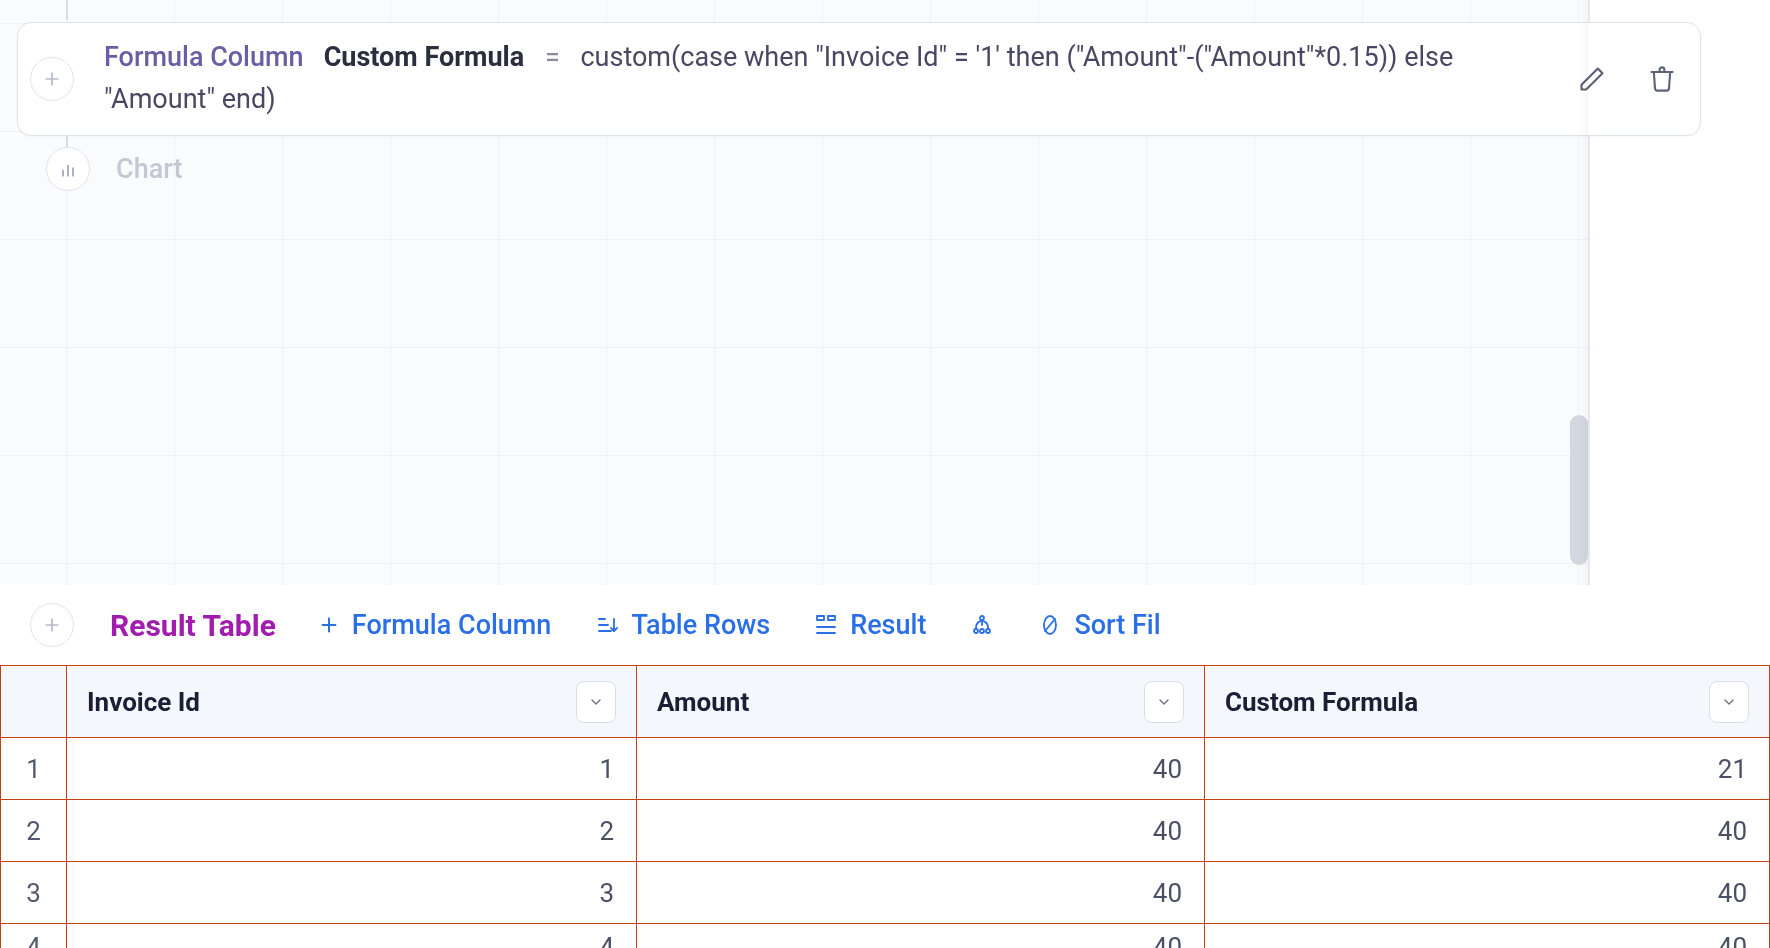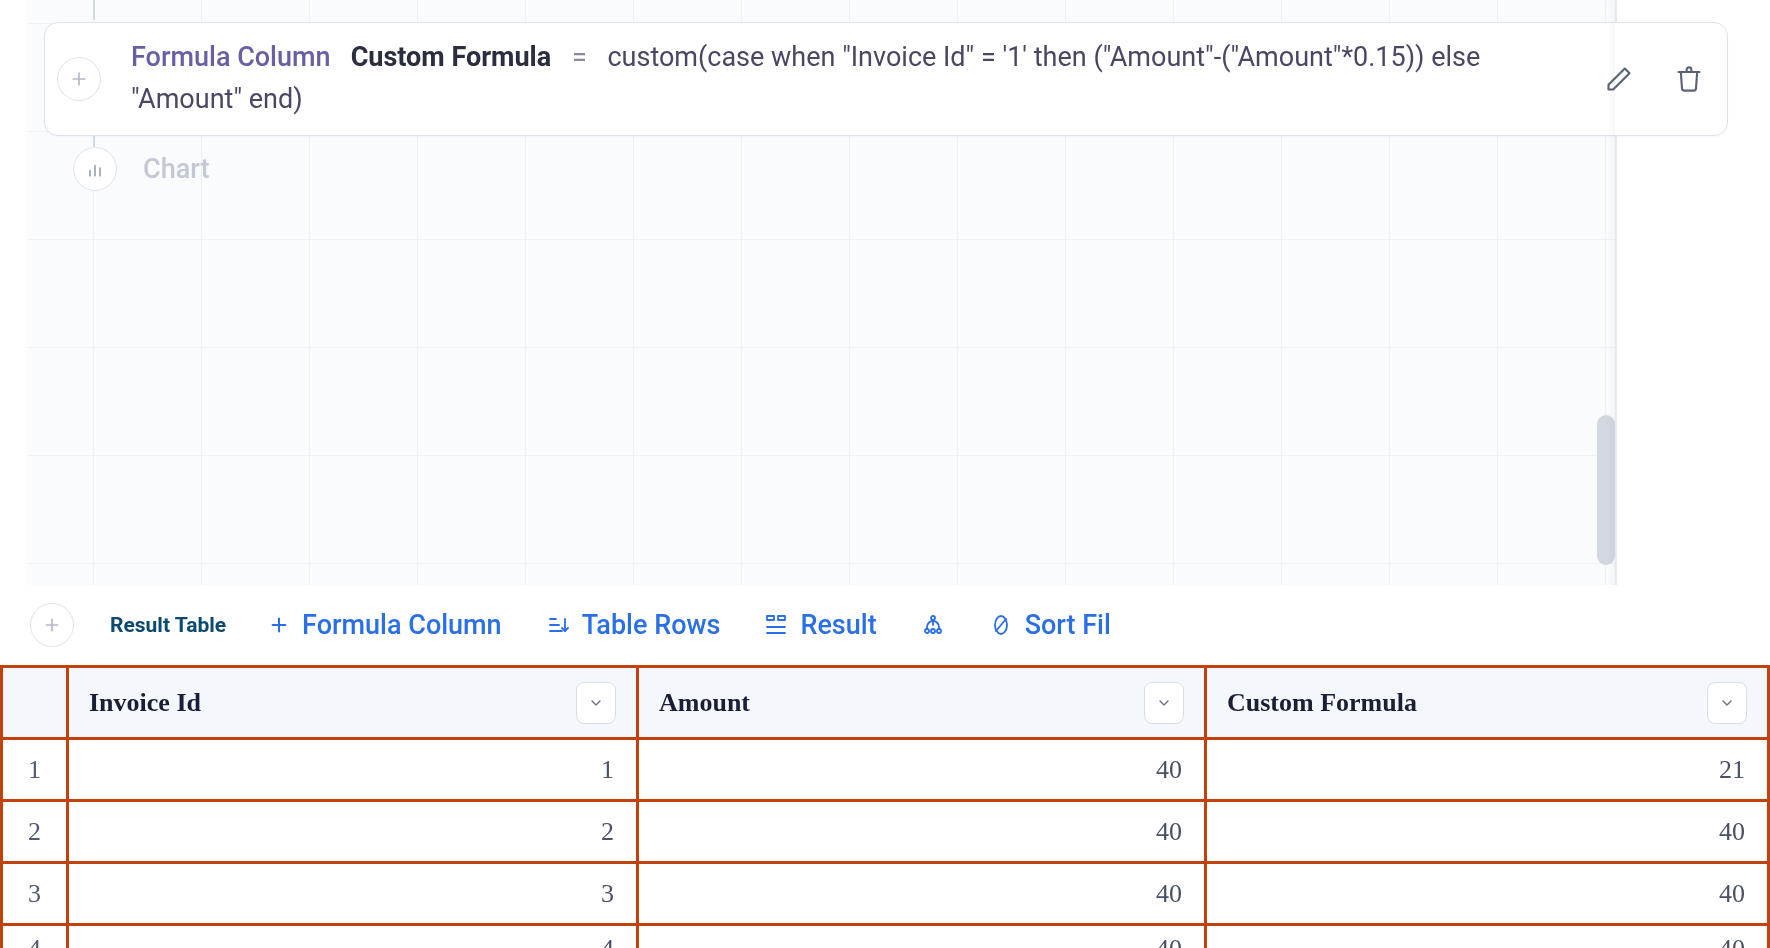--- a/index.html
+++ b/index.html
@@ -9,21 +9,20 @@
     position: relative;
     width: 1590px;
     height: 585px;
     background: #fafbfd;
     background-image:
       linear-gradient(to right, #eef1f6 1px, transparent 1px),
       linear-gradient(to bottom, #eef1f6 1px, transparent 1px);
     background-size: 108px 108px;
     background-position: -42px -85px;
     border-right: 2px solid #e5e8ef;
-    margin-left: 27px;
   }
   .right-shadow {
     position:absolute; right:0; top:0; width:32px; height:585px;
     box-shadow: -8px 0 12px -8px rgba(0,0,0,0.06) inset;
     pointer-events:none;
   }
   
   .vline {
     position:absolute; left:66px; top:0; width:2px; height:20px; background:#d5dbe6;
   }
@@ -65,28 +64,28 @@
   .result-section {
     position:relative; width:1770px; background:#fff;
   }
   .result-header {
     display:flex; align-items:center; height:80px; padding-left:30px; gap:0;
   }
   .plus-btn2 {
     width:44px; height:44px; border-radius:50%; border:1px solid #dfe3ec; background:#fff;
     display:flex; align-items:center; justify-content:center; color:#9aa3b5; margin-right:36px; cursor:pointer;
   }
-  .result-title { font-size:21px; font-weight:700; color:#0c4a6e; margin-right:42px; }
+  .result-title { font-size:30px; font-weight:700; color:#a21caf; margin-right:42px; }
   .toolbar { display:flex; align-items:center; gap:44px; }
   .toolbar-item { display:flex; align-items:center; gap:12px; color:#2a6fe6; font-size:27px; font-weight:500; cursor:pointer; white-space:nowrap; }
   .toolbar-item svg { stroke:#2a6fe6; }
 
   .table-wrap { width:1770px; }
   table { border-collapse:collapse; width:100%; table-layout:fixed; }
-  th, td { border:3px solid #c2410c;font-family:Liberation Serif, serif; }
+  th, td { border:1px solid #c2410c; }
   thead th { background:#f4f8fc; height:72px; font-size:26px; font-weight:700; color:#1a1f36; text-align:left; padding:0 20px; position:relative; }
   .col-num { width:66px; }
   thead th.col-num { background:#f4f8fc; }
   .th-inner { display:flex; align-items:center; justify-content:space-between; height:100%; }
   .chev-box {
     width:40px; height:42px; border:1px solid #d8deea; border-radius:8px; background:#fff;
     display:flex; align-items:center; justify-content:center; cursor:pointer;
   }
   tbody td { height:62px; font-size:26px; color:#4a5164; padding:0 22px; }
   tbody td.rownum { text-align:center; color:#535a6e; background:#fff; padding:0; }

